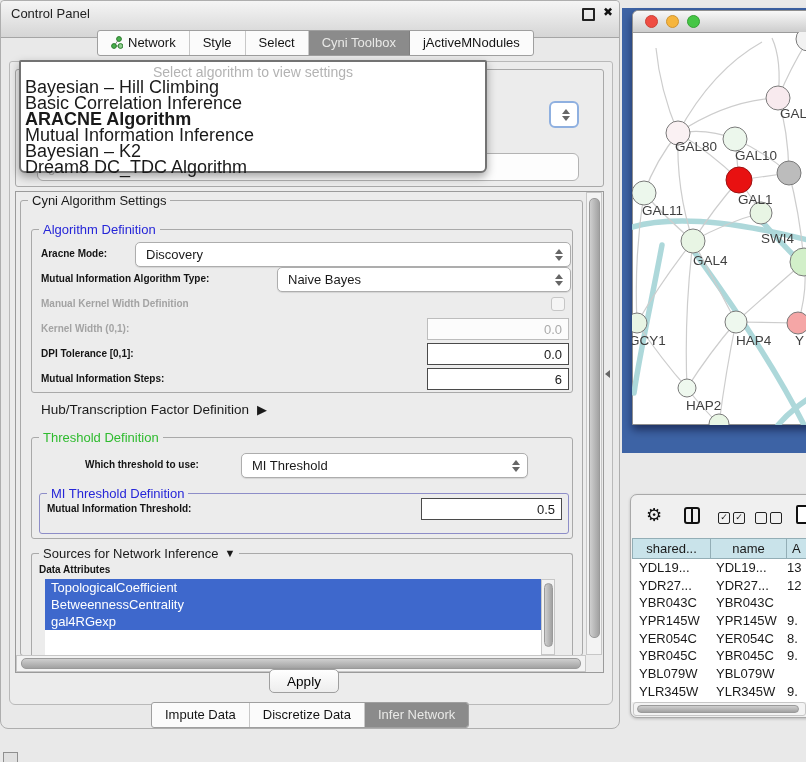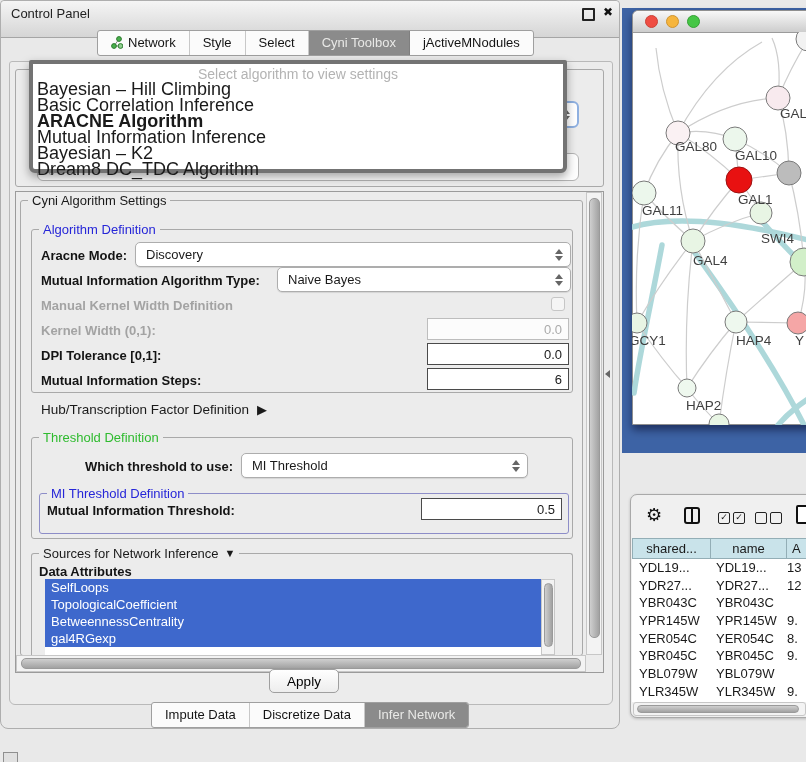--- a/index.html
+++ b/index.html
@@ -23,44 +23,44 @@
   .tab.sel{background:#8b8b8b;color:#e9e9e7;border-right-color:#7f7f7f;}
   
   #cp-body{position:absolute;left:8px;top:60px;width:604px;height:644px;background:#ececec;
       border:1px solid #b9b9b9;border-radius:3px 3px 6px 6px;box-sizing:border-box;}
   
   .gbox{position:absolute;border:1px solid #a9a9a9;border-radius:3px;box-sizing:border-box;}
   .gtitle{position:absolute;top:-8px;left:7px;background:#ececec;padding:0 4px;font-size:13px;
       line-height:15px;white-space:nowrap;}
   .blue{color:#2626d8;}
   .green{color:#2fbb2f;}
-  .lbl{position:absolute;font-size:13px;font-weight:bold;color:#141414;white-space:nowrap;}
+  .lbl{position:absolute;font-size:10px;font-weight:bold;color:#141414;white-space:nowrap;}
   .lbl.dis{color:#a3a3a3;}
   .combo{position:absolute;background:#fff;border:1px solid #adadad;border-radius:5px;
       font-size:13px;display:flex;align-items:center;padding:0 10px;box-sizing:border-box;
       box-shadow:0 1px 1px rgba(0,0,0,0.10);}
   .stepper{position:absolute;right:7px;top:50%;transform:translateY(-50%);display:flex;
       flex-direction:column;align-items:center;}
   .tri-up{width:0;height:0;border-left:4px solid transparent;border-right:4px solid transparent;
       border-bottom:5px solid #666;margin-bottom:2px;}
   .tri-dn{width:0;height:0;border-left:4px solid transparent;border-right:4px solid transparent;
       border-top:5px solid #666;}
   .field{position:absolute;background:#fff;border:1px solid #4a4a4a;font-size:13px;display:flex;
       align-items:center;justify-content:flex-end;padding:0 6px;box-sizing:border-box;}
   .field.dis{border-color:#bdbdbd;color:#ababab;background:#fcfcfc;}
   .checkbox{position:absolute;width:14px;height:14px;border:1px solid #c6c6c6;border-radius:3px;
       background:#f5f5f5;box-sizing:border-box;}
   .sb-track{position:absolute;background:#f3f3f3;border:1px solid #c7c7c7;box-sizing:border-box;}
   .sb-thumb{position:absolute;background:linear-gradient(90deg,#cfcfcf,#a2a2a2);border-radius:5px;
       border:1px solid #9a9a9a;box-sizing:border-box;}
   .sb-thumb.h{background:linear-gradient(#cfcfcf,#a2a2a2);}
   
-  #popup{position:absolute;left:18px;top:59px;width:538px;height:113px;background:#fff;
-      border:4px solid #737373;border-radius:2px 2px 6px 6px;box-shadow:0 4px 10px rgba(0,0,0,0.35);
-      z-index:30;box-sizing:border-box;margin-left:10px;}
+  #popup{position:absolute;left:18px;top:59px;width:468px;height:113px;background:#fff;
+      border:2px solid #737373;border-radius:2px 2px 6px 6px;box-shadow:0 4px 10px rgba(0,0,0,0.35);
+      z-index:30;box-sizing:border-box;}
   .dd-placeholder{position:absolute;left:0;top:2px;width:100%;text-align:center;color:#b3b3b3;
       font-size:14px;}
   .dd-item{position:absolute;left:4px;font-size:18px;line-height:16px;white-space:nowrap;}
   .attr-item{height:17px;line-height:17px;background:#3e68cc;color:#fff;font-size:13px;
       padding-left:6px;white-space:nowrap;}
   
   #netpanel{position:absolute;left:622px;top:8px;width:184px;height:445px;background:#3d63a5;}
   #macwin{position:absolute;left:632px;top:10px;width:190px;height:415px;background:#fff;
       border:1px solid #8f8f8f;border-radius:6px 0 0 0;box-shadow:0 5px 9px rgba(0,0,30,0.5);
       box-sizing:border-box;}
@@ -212,21 +212,20 @@
     </div>
 
     <div class="gbox" style="left:30px;top:552px;width:542px;height:107px;border-bottom:none;z-index:6;">
       <span class="gtitle" style="display:flex;gap:6px;align-items:flex-start;">
         <span>Sources for Network Inference</span>
         <span style="font-size:11px;">▼</span>
       </span>
     </div>
     <div class="lbl" style="left:38px;top:563px;z-index:7;">Data Attributes</div>
     <div style="position:absolute;left:44px;top:578px;width:510px;height:76px;background:#fff;overflow:hidden;z-index:7;">
-      <div class="attr-item" style="width:493px;">SelfLoops</div>
       <div class="attr-item" style="width:493px;">TopologicalCoefficient</div>
       <div class="attr-item" style="width:493px;">BetweennessCentrality</div>
       <div class="attr-item" style="width:493px;">gal4RGexp</div>
     </div>
     <div class="sb-track" style="left:540px;top:578px;width:14px;height:76px;z-index:8;">
       <div class="sb-thumb" style="left:2px;top:3px;width:9px;height:64px;"></div>
     </div>
 
     <div class="sb-track" style="left:585px;top:191px;width:16px;height:463px;z-index:6;">
       <div class="sb-thumb" style="left:2px;top:5px;width:11px;height:440px;"></div>

